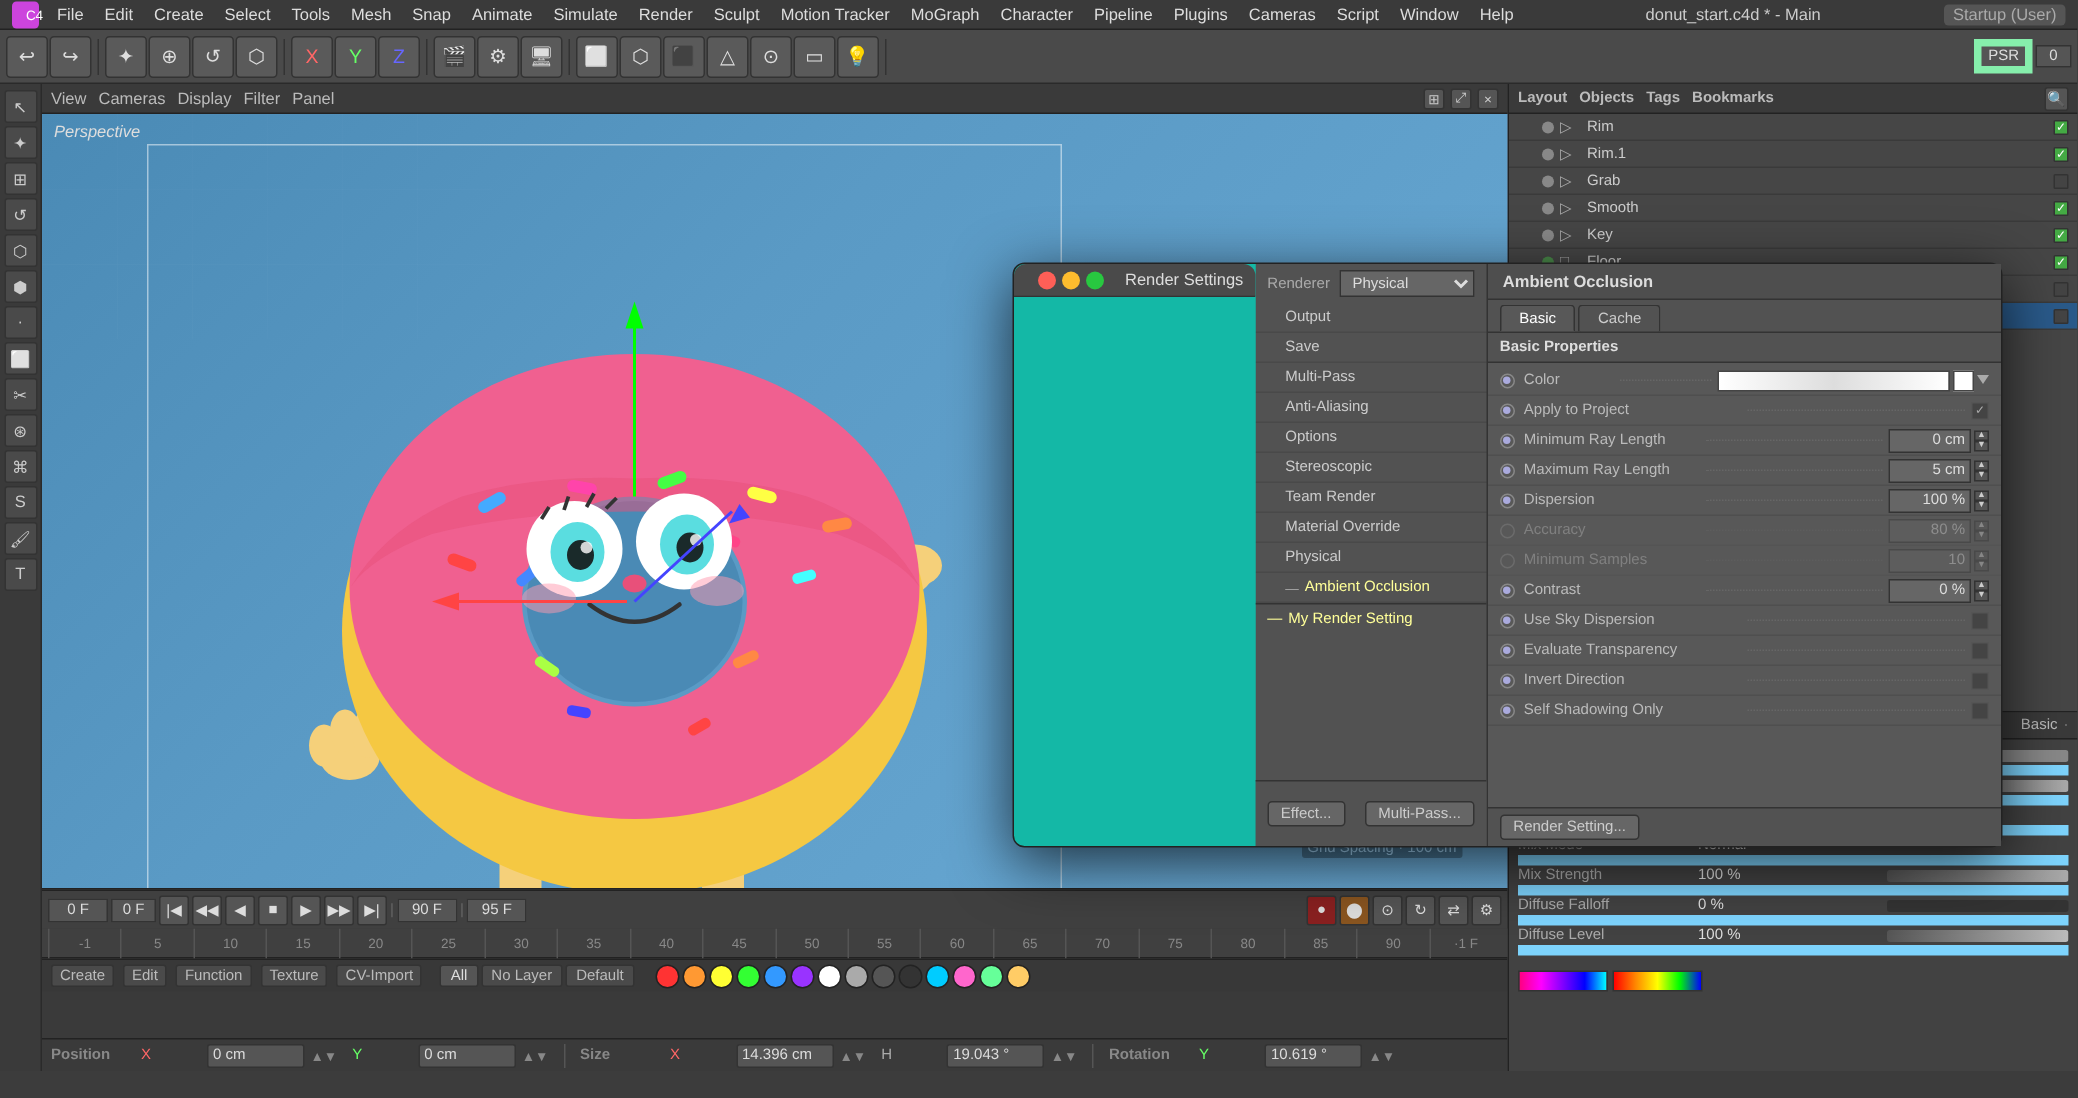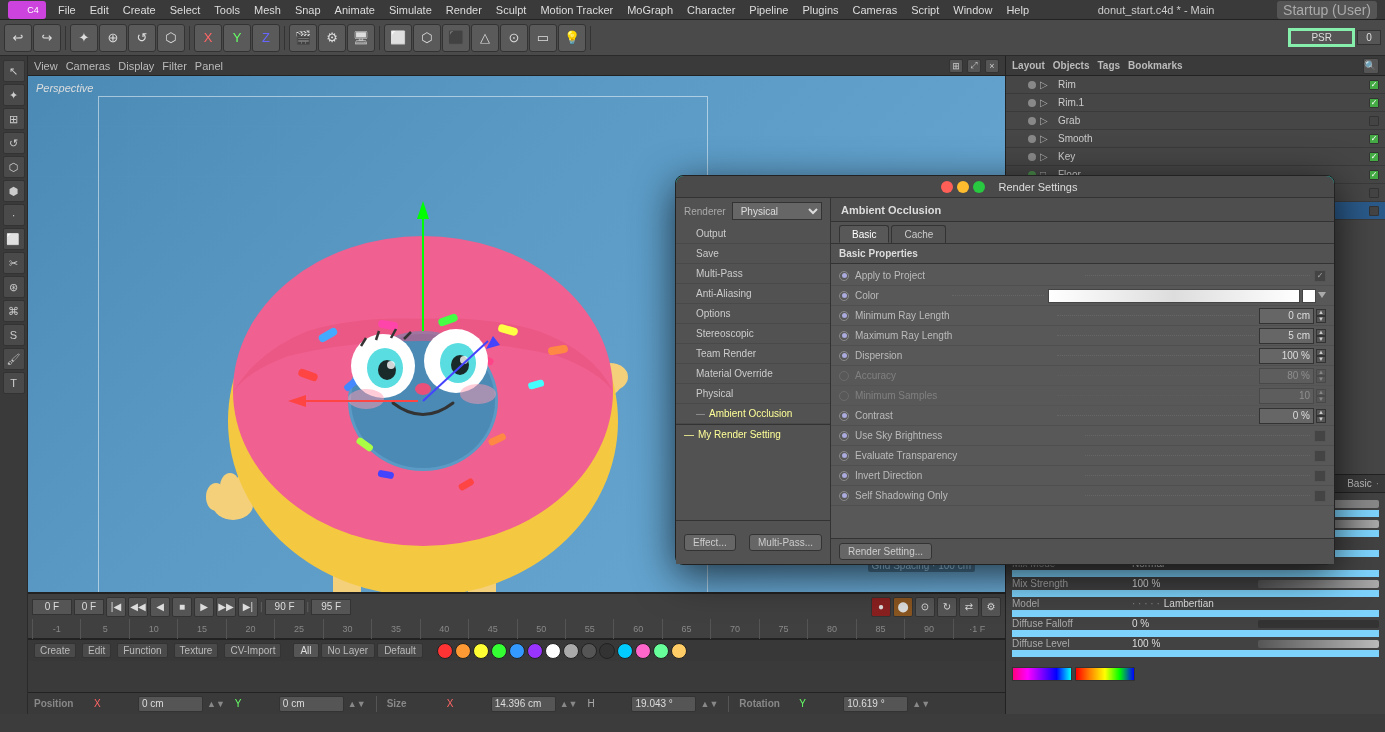--- a/index.html
+++ b/index.html
@@ -414,21 +414,20 @@
       top: 175px;
       left: 675px;
       width: 660px;
       height: 390px;
       background: #14b8a6;
       border: 1px solid #222;
       border-radius: 8px;
       box-shadow: 0 10px 40px rgba(0,0,0,0.7);
       z-index: 100;
       display: flex;
-      flex-direction: column;
     }
     #render-dialog-titlebar {
       height: 22px;
       background: #4a4a4a;
       border-radius: 8px 8px 0 0;
       display: flex;
       align-items: center;
       padding: 0 8px;
       gap: 6px;
       border-bottom: 1px solid #333;
@@ -717,21 +716,21 @@
       cursor: pointer;
       color: #ddd;
     }
     .pb-btn.red-btn { background: #8a2020; }
     .pb-btn.orange-btn { background: #8a5520; }
   </style>
 </head>
 <body>
 
 <div id="menu-bar">
-  <div style="width:38px;height:18px;background:#c4d;border-radius:3px;display:flex;align-items:center;justify-content:center;font-size:9px;color:#fff;margin-right:4px;padding-left:12px;">C4</div>
+  <div style="width:18px;height:18px;background:#c4d;border-radius:3px;display:flex;align-items:center;justify-content:center;font-size:9px;color:#fff;margin-right:4px;padding-left:12px;">C4</div>
   <div id="menu-items" style="display:flex;gap:2px;">
       <div class="menu-item">File</div>
       <div class="menu-item">Edit</div>
       <div class="menu-item">Create</div>
       <div class="menu-item">Select</div>
       <div class="menu-item">Tools</div>
       <div class="menu-item">Mesh</div>
       <div class="menu-item">Snap</div>
       <div class="menu-item">Animate</div>
       <div class="menu-item">Simulate</div>
@@ -741,21 +740,21 @@
       <div class="menu-item">MoGraph</div>
       <div class="menu-item">Character</div>
       <div class="menu-item">Pipeline</div>
       <div class="menu-item">Plugins</div>
       <div class="menu-item">Cameras</div>
       <div class="menu-item">Script</div>
       <div class="menu-item">Window</div>
       <div class="menu-item">Help</div>
     </div>
   <div style="flex:1;text-align:center;">donut_start.c4d * - Main</div>
-  <div style="font-size:14px;color:#aaa;padding:1px 6px;background:#555;border-radius:3px;">Startup (User)</div>
+  <div style="font-size:11px;color:#aaa;padding:1px 6px;background:#555;border-radius:3px;">Startup (User)</div>
 </div>
 
 <div id="toolbar">
   <div class="toolbar-group">
     <div class="toolbar-btn">↩</div>
     <div class="toolbar-btn">↪</div>
   </div>
   <div class="toolbar-sep"></div>
   <div class="toolbar-group">
     <div class="toolbar-btn">✦</div>
@@ -780,21 +779,21 @@
     <div class="toolbar-btn">⬜</div>
     <div class="toolbar-btn">⬡</div>
     <div class="toolbar-btn">⬛</div>
     <div class="toolbar-btn">△</div>
     <div class="toolbar-btn">⊙</div>
     <div class="toolbar-btn">▭</div>
     <div class="toolbar-btn" style="color:#ff9;">💡</div>
   </div>
   <div class="toolbar-sep"></div>
   <div style="display:flex;align-items:center;gap:2px;margin-left:auto;">
-    <div style="background:#555;border:3px solid #86efac;padding:1px 20px;font-size:10px;color:#ddd;">PSR</div>
+    <div style="background:#555;border:5px solid #86efac;padding:1px 4px;font-size:10px;color:#ddd;">PSR</div>
     <div style="background:#555;border:1px solid #333;padding:1px 4px;font-size:10px;color:#ddd;width:24px;text-align:center;">0</div>
   </div>
 </div>
 
 <div id="main-layout">
 
   <div id="left-sidebar">
     <div class="side-btn">↖</div>
     <div class="side-btn">✦</div>
     <div class="side-btn">⊞</div>
@@ -1158,25 +1157,20 @@
         </div>
 
         <div class="mat-row">
           <span class="mat-label">Mix Strength</span>
           <span class="mat-value">100 %</span>
           <div class="mat-bar">
               <div class="mat-bar-fill" style="width:100%;background:linear-gradient(to right,#555,#aaa);"></div>
             </div>
         </div>
 
-        <div class="mat-row">
-          <span class="mat-label">Model</span>
-          <span style="color:#888;font-size:10px;margin-right:4px;">· · · · ·</span>
-          <span class="mat-value">Lambertian</span>
-        </div>
 
         <div class="mat-row">
           <span class="mat-label">Diffuse Falloff</span>
           <span class="mat-value">0 %</span>
           <div class="mat-bar">
               <div class="mat-bar-fill" style="width:0%;background:#aaa;"></div>
             </div>
         </div>
 
         <div class="mat-row">
@@ -1267,34 +1261,34 @@
       <div id="ao-title">Ambient Occlusion</div>
       <div id="ao-tabs">
         <div class="ao-tab active">Basic</div>
         <div class="ao-tab">Cache</div>
       </div>
       <div id="ao-props-title">Basic Properties</div>
       <div id="ao-props">
 
         <div class="ao-prop-row">
           <div class="ao-radio filled"></div>
-          <span class="ao-prop-label">Apply to Project</span>
-          <div class="dotted-sep"></div>
-          <div class="ao-prop-check ao-checked"></div>
-        </div>
-
-        <div class="ao-prop-row">
-          <div class="ao-radio filled"></div>
           <span class="ao-prop-label">Color</span>
           <div class="dotted-sep"></div>
           <div style="flex:3;display:flex;align-items:center;gap:2px;">
             <div style="flex:1;height:14px;background:linear-gradient(to right,#fff,#ddd,#fff);border:1px solid #444;"></div>
             <div style="width:14px;height:14px;background:#fff;border:1px solid #444;"></div>
             <div class="color-picker-triangle"></div>
           </div>
+        </div>
+
+        <div class="ao-prop-row">
+          <div class="ao-radio filled"></div>
+          <span class="ao-prop-label">Apply to Project</span>
+          <div class="dotted-sep"></div>
+          <div class="ao-prop-check ao-checked"></div>
         </div>
 
         <div class="ao-prop-row">
           <div class="ao-radio filled"></div>
           <span class="ao-prop-label">Minimum Ray Length</span>
           <div class="dotted-sep"></div>
           <input class="ao-prop-input" value="0 cm" style="">
           <div class="ao-prop-stepper">
             <div class="ao-stepper-btn">▲</div>
             <div class="ao-stepper-btn">▼</div>
@@ -1352,21 +1346,21 @@
           <div class="dotted-sep"></div>
           <input class="ao-prop-input" value="0 %" style="">
           <div class="ao-prop-stepper">
             <div class="ao-stepper-btn">▲</div>
             <div class="ao-stepper-btn">▼</div>
           </div>
         </div>
 
         <div class="ao-prop-row">
           <div class="ao-radio filled"></div>
-          <span class="ao-prop-label">Use Sky Brightness</span>
+          <span class="ao-prop-label">Use Sky Dispersion</span>
           <div class="dotted-sep"></div>
           <div class="ao-prop-check"></div>
         </div>
 
         <div class="ao-prop-row">
           <div class="ao-radio filled"></div>
           <span class="ao-prop-label">Evaluate Transparency</span>
           <div class="dotted-sep"></div>
           <div class="ao-prop-check"></div>
         </div>

